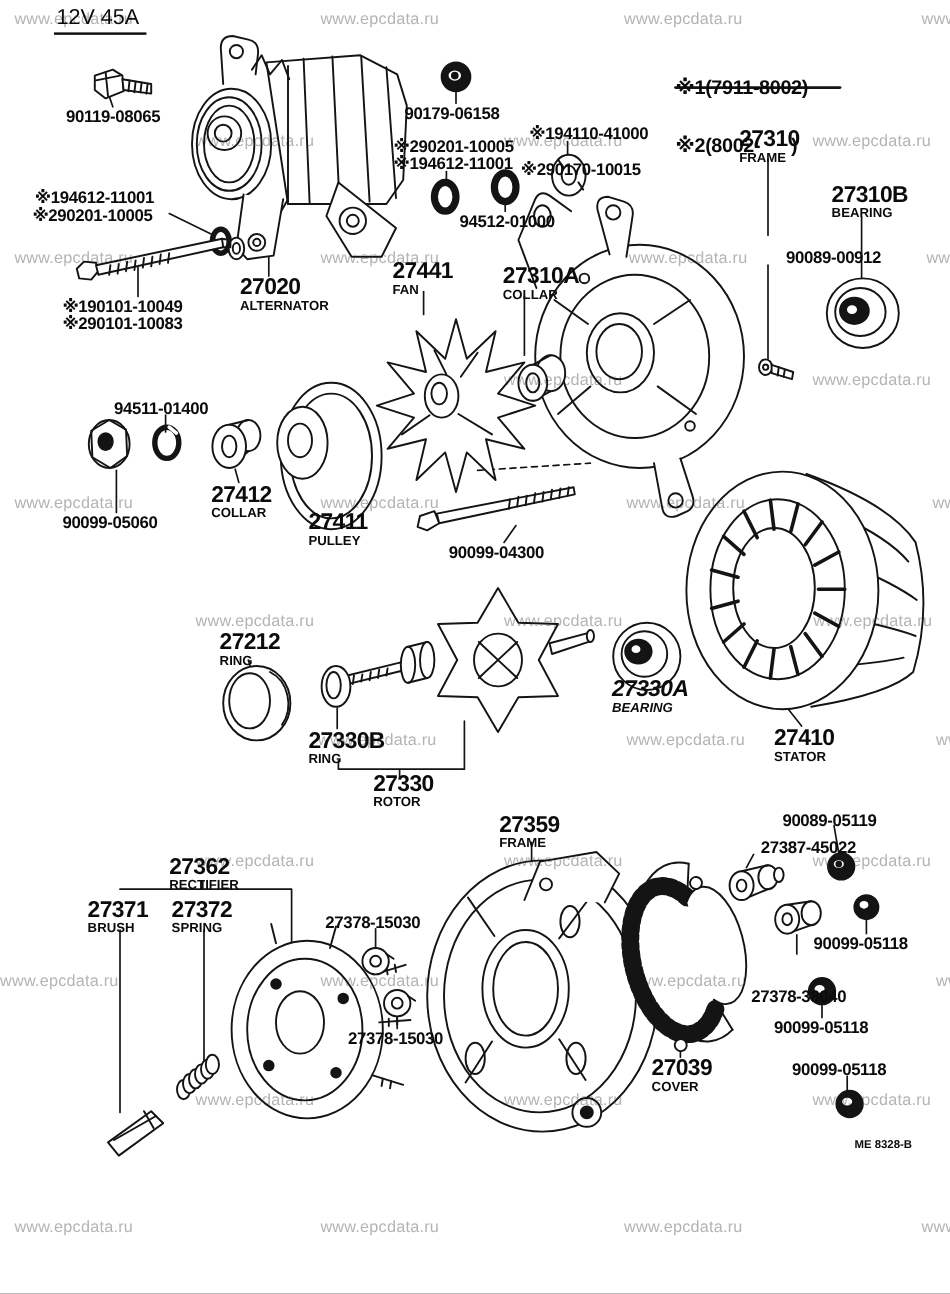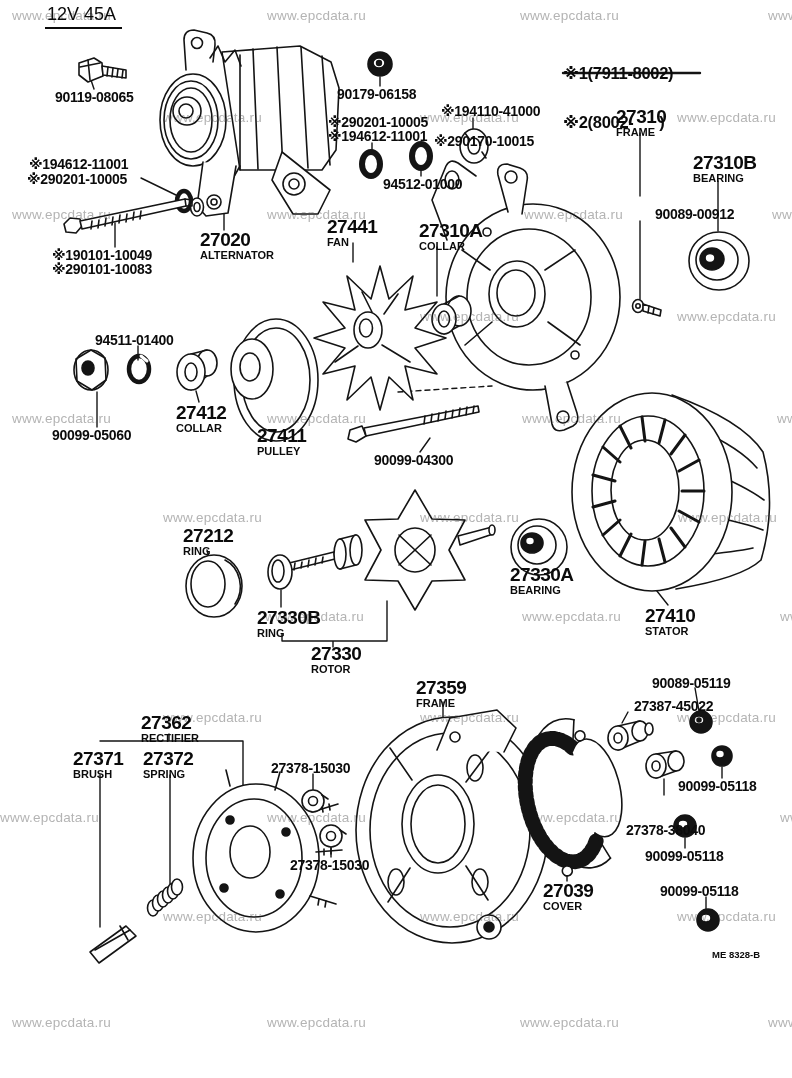--- a/index.html
+++ b/index.html
@@ -403,21 +403,21 @@
     <div class="plabel big" style="left: 200px; top: 230px;"><span class="num">27020</span><span class="cap">ALTERNATOR</span></div>
     <div class="plabel big" style="left: 327px; top: 217px;"><span class="num">27441</span><span class="cap">FAN</span></div>
     <div class="plabel big" style="left: 616px; top: 107px;"><span class="num">27310</span><span class="cap">FRAME</span></div>
     <div class="plabel big" style="left: 693px; top: 153px;"><span class="num">27310B</span><span class="cap">BEARING</span></div>
     <div class="plabel big" style="left: 419px; top: 221px;"><span class="num">27310A</span><span class="cap">COLLAR</span></div>
     <div class="plabel big" style="left: 176px; top: 403px;"><span class="num">27412</span><span class="cap">COLLAR</span></div>
     <div class="plabel big" style="left: 257px; top: 426px;"><span class="num">27411</span><span class="cap">PULLEY</span></div>
     <div class="plabel big" style="left: 183px; top: 526px;"><span class="num">27212</span><span class="cap">RING</span></div>
     <div class="plabel big" style="left: 257px; top: 608px;"><span class="num">27330B</span><span class="cap">RING</span></div>
     <div class="plabel big" style="left: 311px; top: 644px;"><span class="num">27330</span><span class="cap">ROTOR</span></div>
-    <div class="plabel big" style="left: 510px; top: 565px;"><span class="num">27330A</span><span class="cap">BEARING</span></div>
+    <div class="plabel big" style="left: 510px; top: 565px; font-style: italic;"><span class="num">27330A</span><span class="cap">BEARING</span></div>
     <div class="plabel big" style="left: 645px; top: 606px;"><span class="num">27410</span><span class="cap">STATOR</span></div>
     <div class="plabel big" style="left: 416px; top: 678px;"><span class="num">27359</span><span class="cap">FRAME</span></div>
     <div class="plabel big" style="left: 141px; top: 713px;"><span class="num">27362</span><span class="cap">RECTIFIER</span></div>
     <div class="plabel big" style="left: 73px; top: 749px;"><span class="num">27371</span><span class="cap">BRUSH</span></div>
     <div class="plabel big" style="left: 143px; top: 749px;"><span class="num">27372</span><span class="cap">SPRING</span></div>
     <div class="plabel small" style="left: 271px; top: 761px;"><span class="num">27378-15030</span></div>
     <div class="plabel small" style="left: 586px; top: 699px; margin-left: 48px;"><span class="num">27387-45022</span></div>
     <div class="plabel small" style="left: 652px; top: 676px;"><span class="num">90089-05119</span></div>
     <div class="plabel small" style="left: 678px; top: 779px;"><span class="num">90099-05118</span></div>
     <div class="plabel small" style="left: 626px; top: 796px; margin-top: 27px;"><span class="num">27378-38040</span></div>

